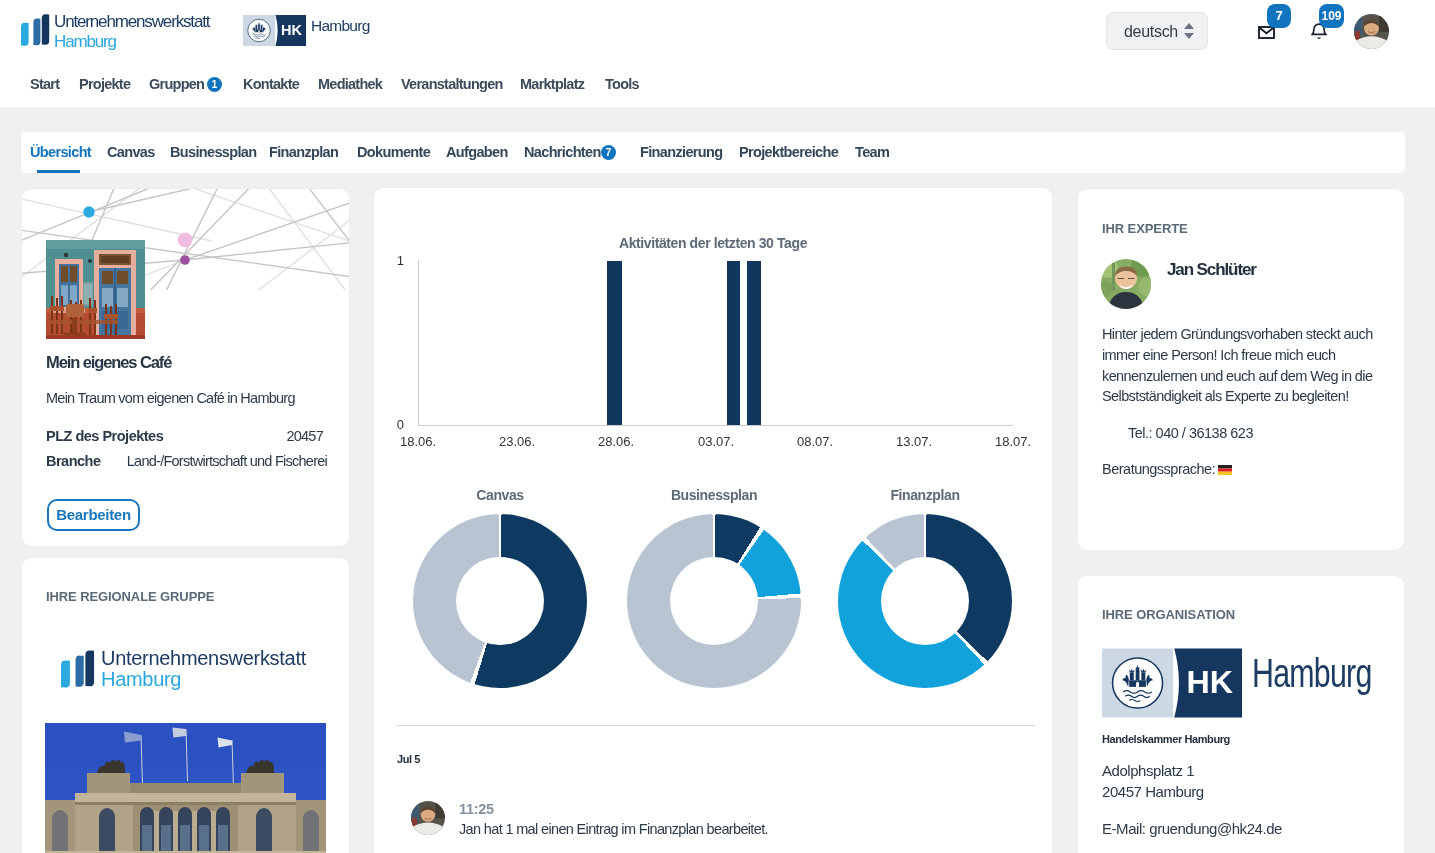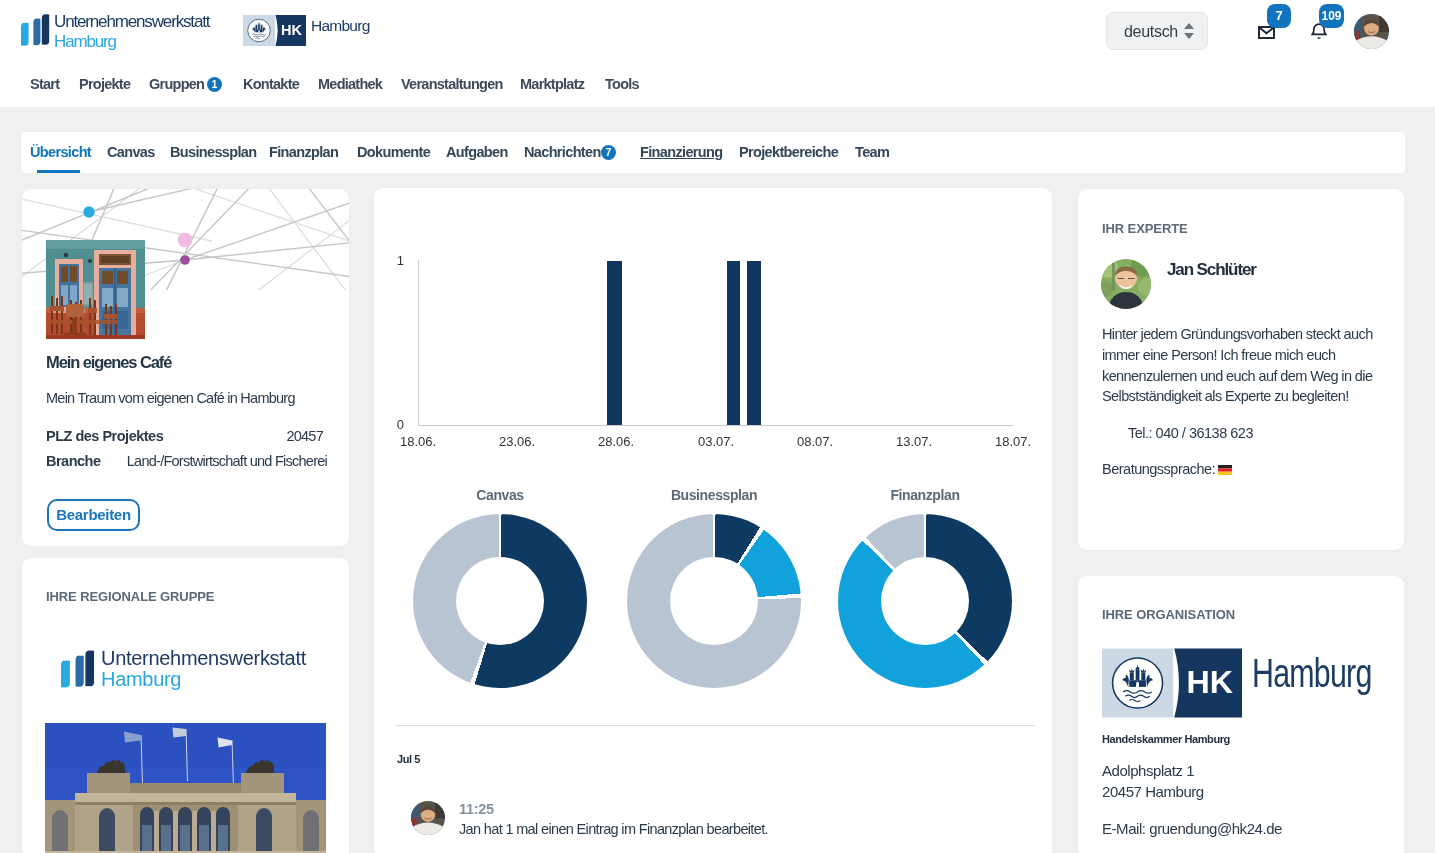--- a/index.html
+++ b/index.html
@@ -155,21 +155,21 @@
 <div id="tabbar">
   <span class="tb act" style="left:9px;">Übersicht</span>
   <span id="tabu"></span>
   <span class="tb" style="left:86px;">Canvas</span>
   <span class="tb" style="left:149px;">Businessplan</span>
   <span class="tb" style="left:248px;">Finanzplan</span>
   <span class="tb" style="left:336px;">Dokumente</span>
   <span class="tb" style="left:425px;">Aufgaben</span>
   <span class="tb" style="left:503px;">Nachrichten</span>
   <span id="nbadge" style="left:580px;">7</span>
-  <span class="tb" style="left:619px;text-decoration:underline;">Finanzierung</span>
+  <span class="tb" style="left:619px;">Finanzierung</span>
   <span class="tb" style="left:718px;">Projektbereiche</span>
   <span class="tb" style="left:834px;">Team</span>
 </div>
 
 <div class="card" id="card-proj">
   <div id="pattern">
     <svg width="327" height="101" viewBox="0 0 327 101">
       <g stroke="#dedee0" stroke-width="1.3" fill="none">
         <line x1="-10" y1="8" x2="190" y2="52"></line>
         <line x1="150" y1="-8" x2="345" y2="58"></line>
@@ -330,20 +330,21 @@
         <rect x="10" y="152" width="13" height="83"></rect>
           <rect x="258" y="152" width="13" height="83"></rect>
       </g>
       <circle cx="9" cy="230" r="8" fill="#2b3f66"></circle>
       <circle cx="272" cy="232" r="6" fill="#23262b"></circle>
     </svg>
   </div>
 </div>
 
 <div class="card" id="card-mid">
+  <div class="ctitle" style="left:0;top:47px;width:678px;">Aktivitäten der letzten 30 Tage</div>
   <div class="axlbl" style="right:648px;top:65px;">1</div>
   <div class="axlbl" style="right:648px;top:229px;">0</div>
   <div style="position:absolute;left:44px;top:72px;width:1px;height:165px;background:#ccc;"></div>
   <div style="position:absolute;left:44px;top:237px;width:595px;height:1px;background:#ccc;"></div>
   <div class="bar" style="left:233px;width:15px;"></div>
   <div class="bar" style="left:353px;width:13px;"></div>
   <div class="bar" style="left:373px;width:14px;"></div>
   <div class="axlbl" style="left:24px;top:246px;width:40px;text-align:center;">18.06.</div>
   <div class="axlbl" style="left:123px;top:246px;width:40px;text-align:center;">23.06.</div>
   <div class="axlbl" style="left:222px;top:246px;width:40px;text-align:center;">28.06.</div>

